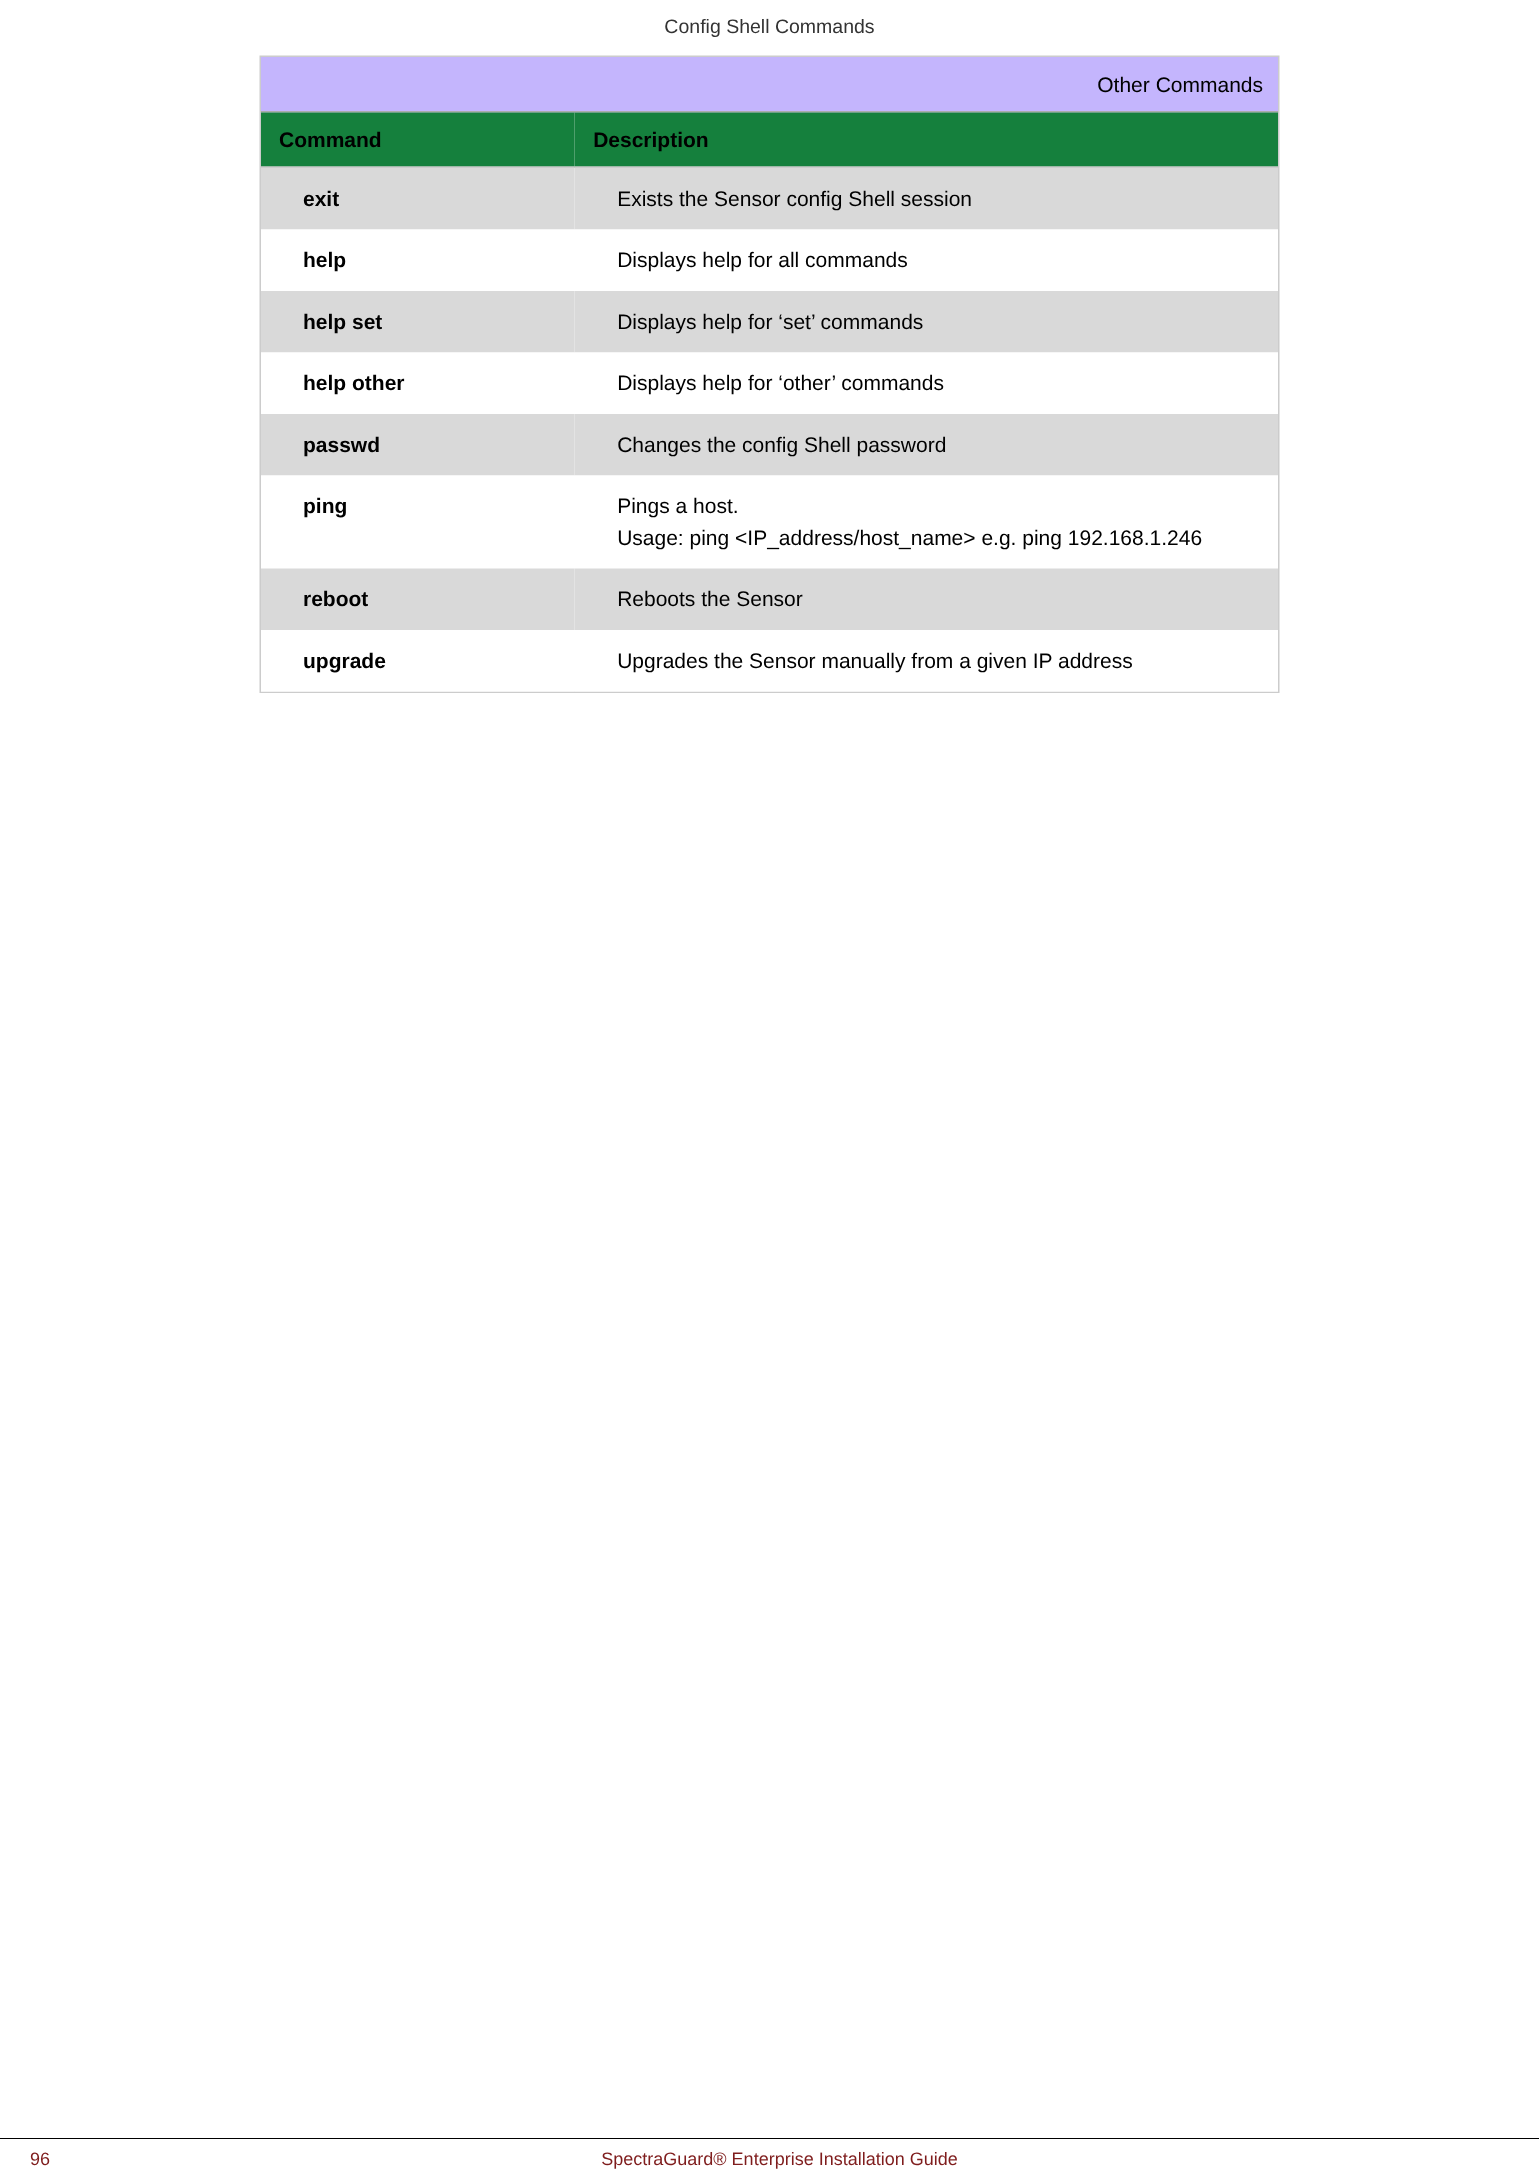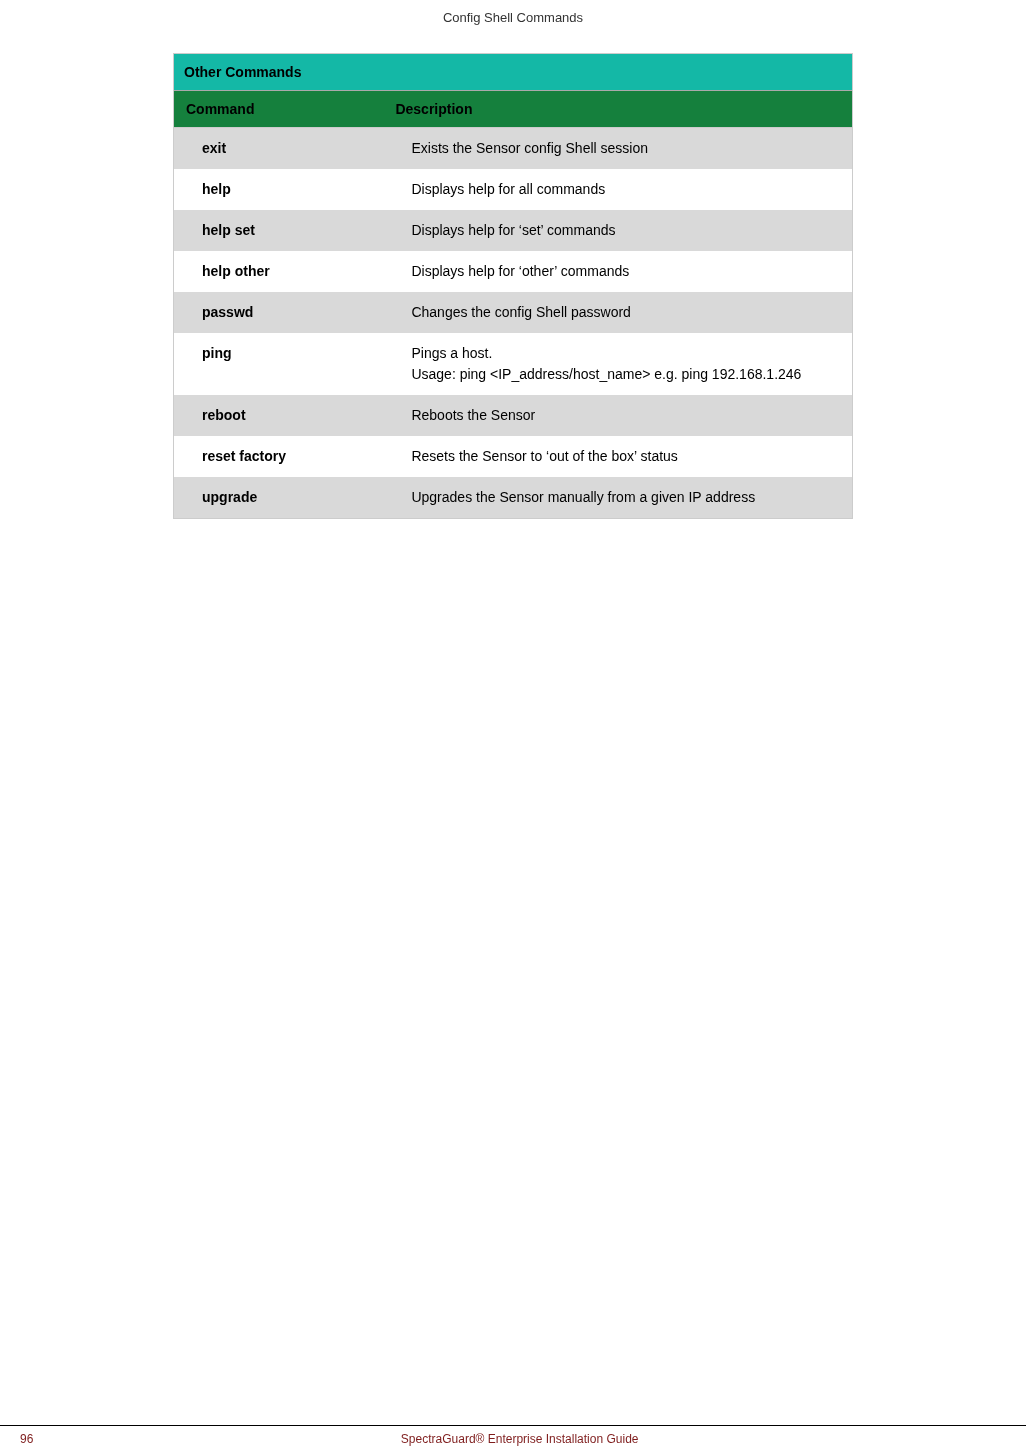--- a/index.html
+++ b/index.html
@@ -23,31 +23,31 @@
       max-width: 1026px;
       padding: 10px 20px 40px 20px;
       display: flex;
       flex-direction: column;
       align-items: center;
     }
     .page-title {
       font-size: 13px;
       color: #333;
       text-align: center;
-      margin-bottom: 28px;
+      margin-bottom: 12px;
       width: 100%;
     }
     .table-container {
       width: 680px;
       border: 1px solid #cccccc;
     }
     .table-header {
-      background-color: #14b8a6;
-      text-align: left;
-      font-weight: bold;
+      background-color: #c4b5fd;
+      text-align: right;
+      font-weight: normal;
       font-size: 14px;
       padding: 10px;
       border-bottom: 1px solid #aaaaaa;
     }
     table {
       width: 100%;
       border-collapse: collapse;
     }
     thead tr th {
       font-weight: bold;
@@ -142,24 +142,20 @@
             </tr>
             <tr>
               <td class="col-command">ping</td>
               <td class="col-description">Pings a host.<br>Usage: ping &lt;IP_address/host_name&gt; e.g. ping 192.168.1.246</td>
             </tr>
             <tr>
               <td class="col-command">reboot</td>
               <td class="col-description">Reboots the Sensor</td>
             </tr>
             <tr>
-              <td class="col-command">reset factory</td>
-              <td class="col-description">Resets the Sensor to ‘out of the box’ status</td>
-            </tr>
-            <tr>
               <td class="col-command">upgrade</td>
               <td class="col-description">Upgrades the Sensor manually from a given IP address</td>
             </tr>
           </tbody>
       </table>
     </div>
     <div class="spacer"></div>
   </div>
 </div>
 

